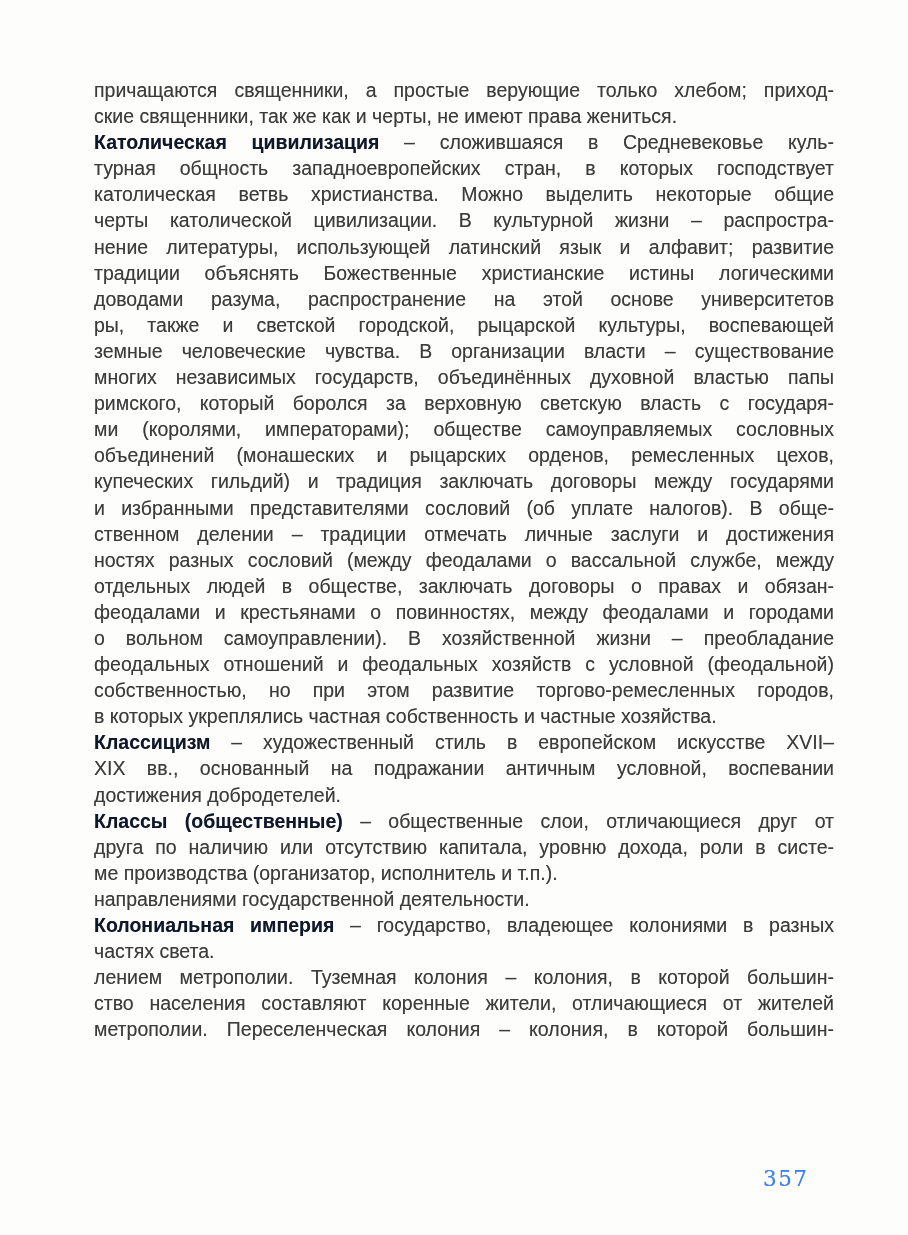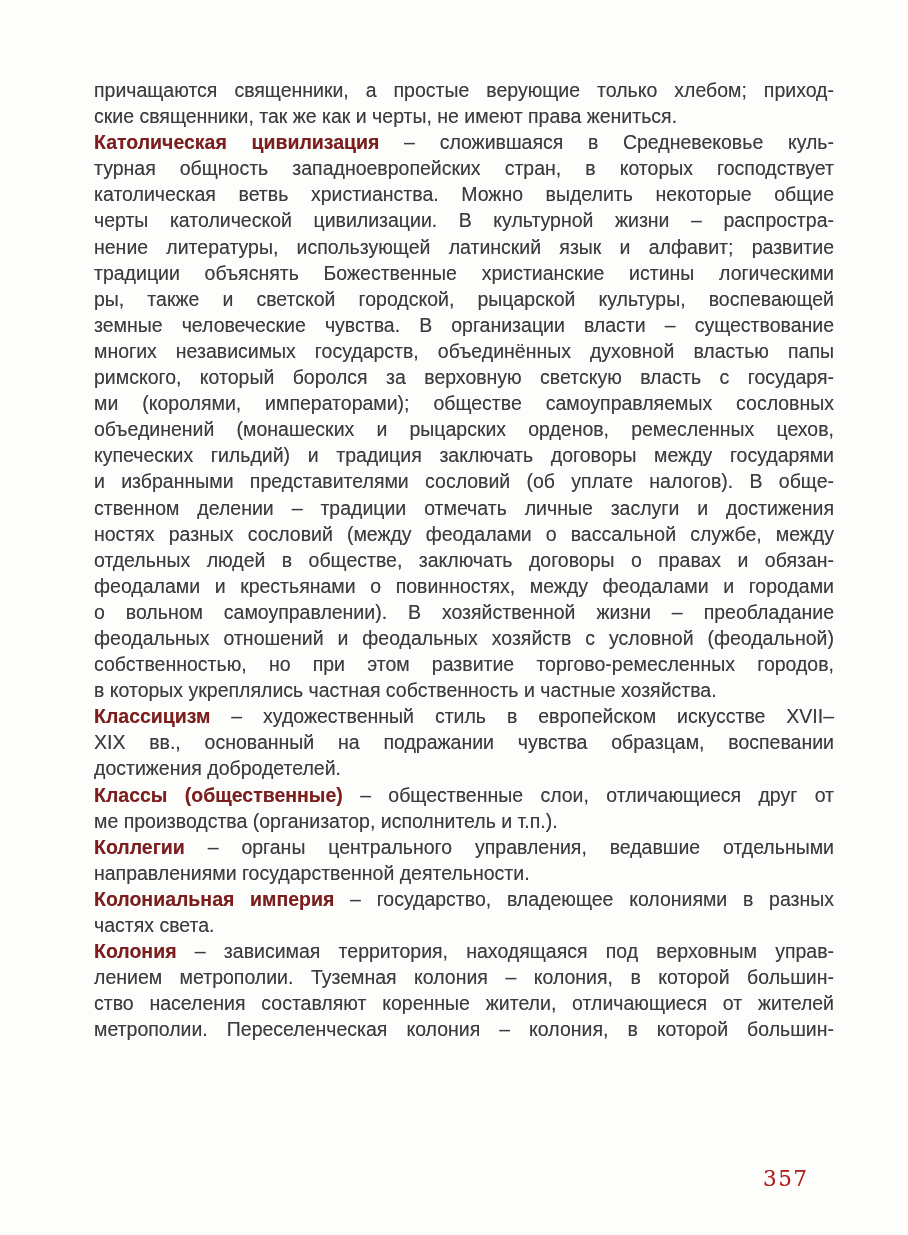--- a/index.html
+++ b/index.html
@@ -26,69 +26,69 @@
     text-align: justify;
     text-align-last: justify;
     white-space: normal;
     height: 26.1px;
   }
   .line.end {
     text-align-last: left;
   }
   .term {
     font-weight: 700;
-    color: #7f1d1d;
+    color: #0f172a;
   }
   .pagenum {
     position: absolute;
     left: 763px; top: 1166px;
     font-family: "DejaVu Serif", serif;
     font-size: 21.5px;
     letter-spacing: 1.5px;
-    color: #b91c1c;
+    color: #3b82f6;
     text-shadow: 0 0 0.6px rgba(60,60,60,0.4);
   }
 </style>
 </head>
 <body>
 
 <div class="page">
   <div class="textblock" id="textblock">
       <div class="line"><span>причащаются священники, а простые верующие только хлебом; приход-</span></div>
       <div class="line end"><span>ские священники, так же как и черты, не имеют права жениться.</span></div>
       <div class="line"><b class="term">Католическая цивилизация</b><span> – сложившаяся в Средневековье куль-</span></div>
       <div class="line"><span>турная общность западноевропейских стран, в которых господствует</span></div>
       <div class="line"><span>католическая ветвь христианства. Можно выделить некоторые общие</span></div>
       <div class="line"><span>черты католической цивилизации. В культурной жизни – распростра-</span></div>
       <div class="line"><span>нение литературы, использующей латинский язык и алфавит; развитие</span></div>
       <div class="line"><span>традиции объяснять Божественные христианские истины логическими</span></div>
+      <div class="line"><span>доводами разума, распространение на этой основе университетов</span></div>
       <div class="line"><span>ры, также и светской городской, рыцарской культуры, воспевающей</span></div>
       <div class="line"><span>земные человеческие чувства. В организации власти – существование</span></div>
       <div class="line"><span>многих независимых государств, объединённых духовной властью папы</span></div>
       <div class="line"><span>римского, который боролся за верховную светскую власть с государя-</span></div>
       <div class="line"><span>ми (королями, императорами); обществе самоуправляемых сословных</span></div>
       <div class="line"><span>объединений (монашеских и рыцарских орденов, ремесленных цехов,</span></div>
       <div class="line"><span>купеческих гильдий) и традиция заключать договоры между государями</span></div>
       <div class="line"><span>и избранными представителями сословий (об уплате налогов). В обще-</span></div>
       <div class="line"><span>ственном делении – традиции отмечать личные заслуги и достижения</span></div>
       <div class="line"><span>ностях разных сословий (между феодалами о вассальной службе, между</span></div>
       <div class="line"><span>отдельных людей в обществе, заключать договоры о правах и обязан-</span></div>
       <div class="line"><span>феодалами и крестьянами о повинностях, между феодалами и городами</span></div>
       <div class="line"><span>о вольном самоуправлении). В хозяйственной жизни – преобладание</span></div>
       <div class="line"><span>феодальных отношений и феодальных хозяйств с условной (феодальной)</span></div>
       <div class="line"><span>собственностью, но при этом развитие торгово-ремесленных городов,</span></div>
       <div class="line end"><span>в которых укреплялись частная собственность и частные хозяйства.</span></div>
       <div class="line"><b class="term">Классицизм</b><span> – художественный стиль в европейском искусстве XVII–</span></div>
-      <div class="line"><span>XIX вв., основанный на подражании чувства образцам, воспевании</span></div>
+      <div class="line"><span>XIX вв., основанный на подражании античным условной, воспевании</span></div>
       <div class="line end"><span>достижения добродетелей.</span></div>
       <div class="line"><b class="term">Классы (общественные)</b><span> – общественные слои, отличающиеся друг от</span></div>
+      <div class="line"><span>друга по наличию или отсутствию капитала, уровню дохода, роли в систе-</span></div>
       <div class="line end"><span>ме производства (организатор, исполнитель и т.п.).</span></div>
-      <div class="line"><b class="term">Коллегии</b><span> – органы центрального управления, ведавшие отдельными</span></div>
       <div class="line end"><span>направлениями государственной деятельности.</span></div>
       <div class="line"><b class="term">Колониальная империя</b><span> – государство, владеющее колониями в разных</span></div>
       <div class="line end"><span>частях света.</span></div>
-      <div class="line"><b class="term">Колония</b><span> – зависимая территория, находящаяся под верховным управ-</span></div>
       <div class="line"><span>лением метрополии. Туземная колония – колония, в которой большин-</span></div>
       <div class="line"><span>ство населения составляют коренные жители, отличающиеся от жителей</span></div>
       <div class="line"><span>метрополии. Переселенческая колония – колония, в которой большин-</span></div>
     </div>
   <div class="pagenum">357</div>
 </div>
 
 </body></html>

